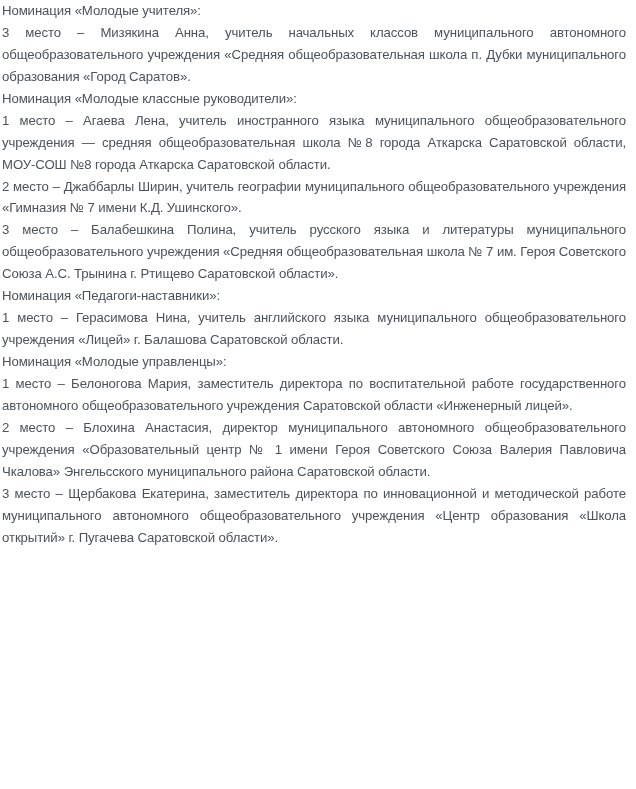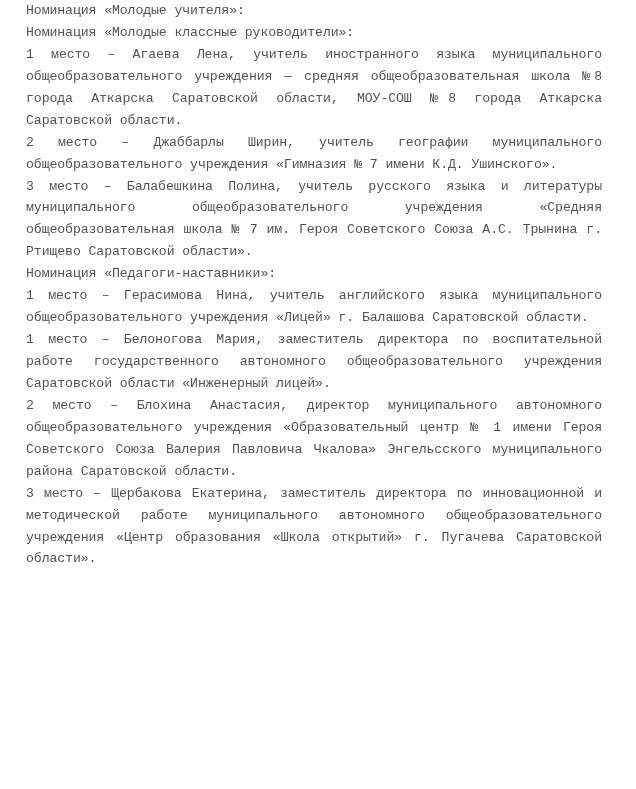--- a/index.html
+++ b/index.html
@@ -11,22 +11,22 @@
     position: relative;
     width: 636px;
     height: 789px;
     box-sizing: border-box;
     background: #ffffff;
     overflow: hidden;
   }
   .doc {
     box-sizing: border-box;
     width: 628px;
-    padding: 0 26px;
-    font-family: Liberation Mono, monospace;
+    padding: 0 2px;
+    font-family: Liberation Sans, sans-serif;
     font-size: 13.2px;
     letter-spacing: -0.1px;
     line-height: 21.93px;
     color: #4d535a;
     text-align: justify;
     text-justify: inter-word;
   }
   .doc p {
     margin: 0;
     padding: 0;
@@ -35,27 +35,29 @@
     text-align: left;
   }
 </style>
 </head>
 <body>
 
 <div class="page">
   <div class="doc">
 
     <p class="section-heading">Номинация «Молодые учителя»:</p>
+    <p class="entry">3 место – Мизякина Анна, учитель начальных классов муниципального автономного общеобразовательного учреждения «Средняя общеобразовательная школа п. Дубки муниципального образования «Город Саратов».</p>
 
     <p class="section-heading">Номинация «Молодые классные руководители»:</p>
     <p class="entry">1 место – Агаева Лена, учитель иностранного языка муниципального общеобразовательного учреждения — средняя общеобразовательная школа №8 города Аткарска Саратовской области, МОУ-СОШ №8 города Аткарска Саратовской области.</p>
     <p class="entry">2 место – Джаббарлы Ширин, учитель географии муниципального общеобразовательного учреждения «Гимназия № 7 имени К.Д. Ушинского».</p>
     <p class="entry">3 место – Балабешкина Полина, учитель русского языка и литературы муниципального общеобразовательного учреждения «Средняя общеобразовательная школа № 7 им. Героя Советского Союза А.С. Трынина г. Ртищево Саратовской области».</p>
 
     <p class="section-heading">Номинация «Педагоги-наставники»:</p>
     <p class="entry">1 место – Герасимова Нина, учитель английского языка муниципального общеобразовательного учреждения «Лицей» г. Балашова Саратовской области.</p>
 
+    <p class="section-heading">Номинация «Молодые управленцы»:</p>
     <p class="entry">1 место – Белоногова Мария, заместитель директора по воспитательной работе государственного автономного общеобразовательного учреждения Саратовской области «Инженерный лицей».</p>
     <p class="entry">2 место – Блохина Анастасия, директор муниципального автономного общеобразовательного учреждения «Образовательный центр № 1 имени Героя Советского Союза Валерия Павловича Чкалова» Энгельсского муниципального района Саратовской области.</p>
     <p class="entry">3 место – Щербакова Екатерина, заместитель директора по инновационной и методической работе муниципального автономного общеобразовательного учреждения «Центр образования «Школа открытий» г. Пугачева Саратовской области».</p>
 
   </div>
 </div>
 
 </body></html>

